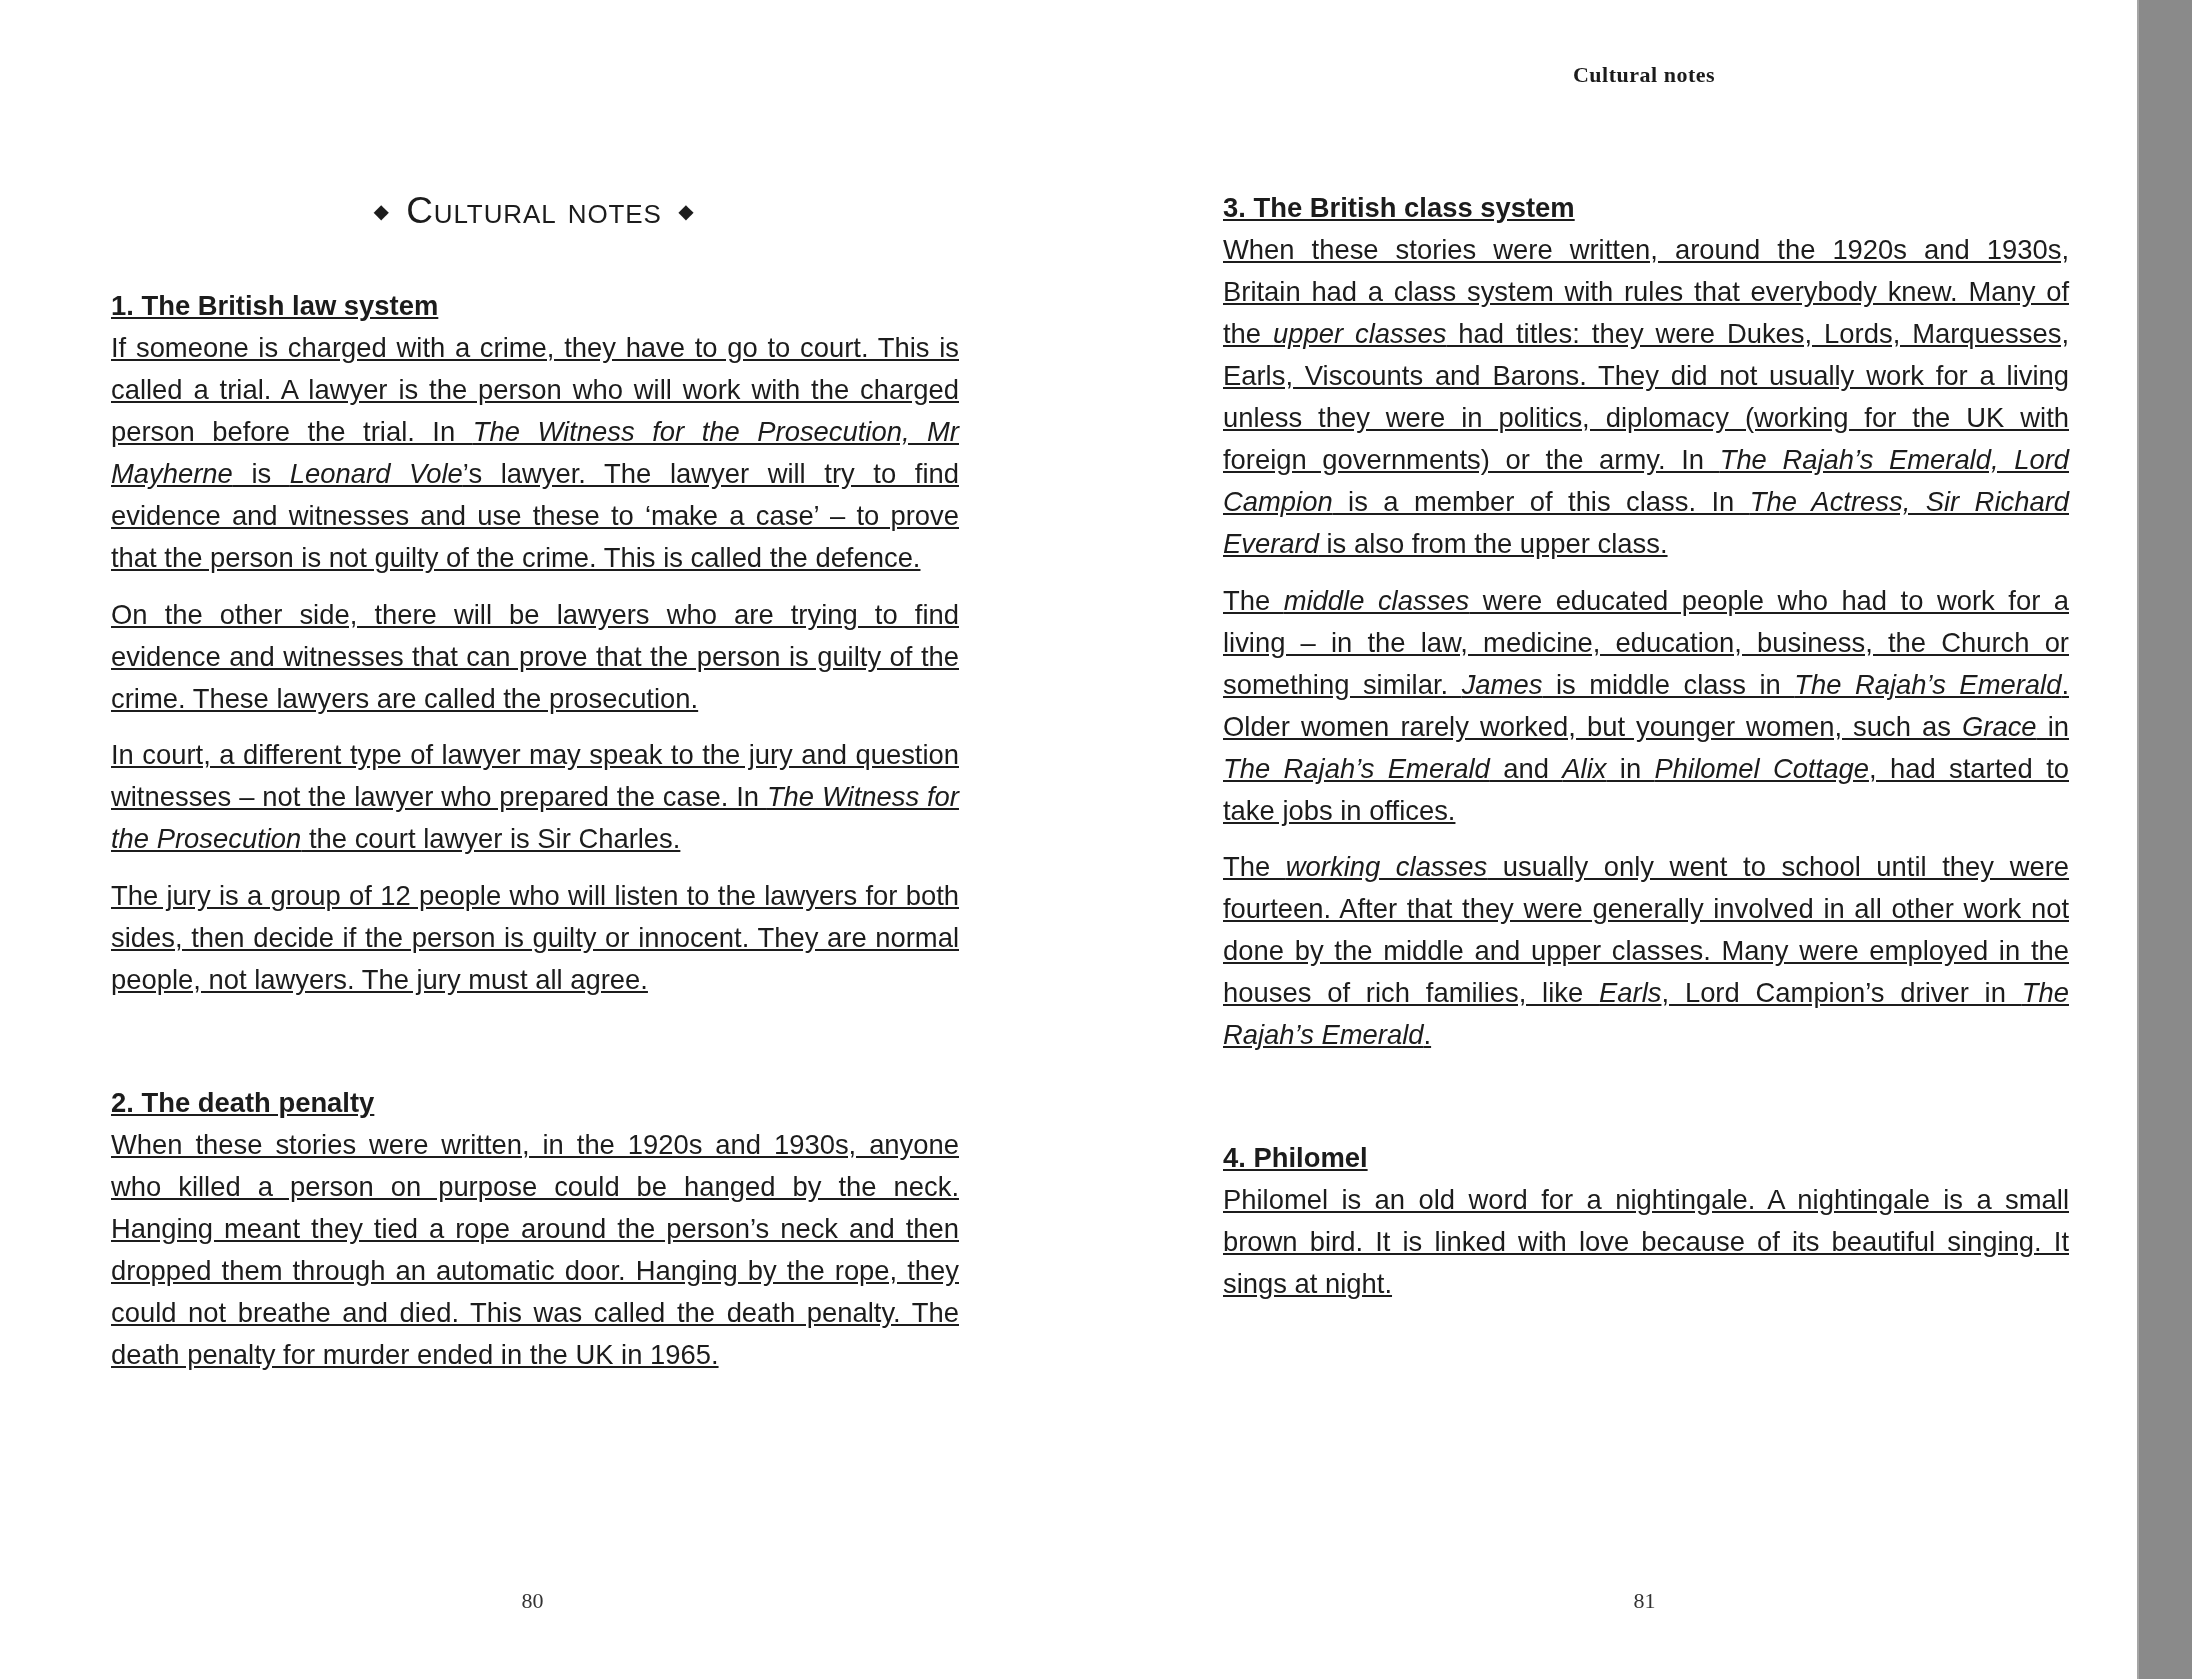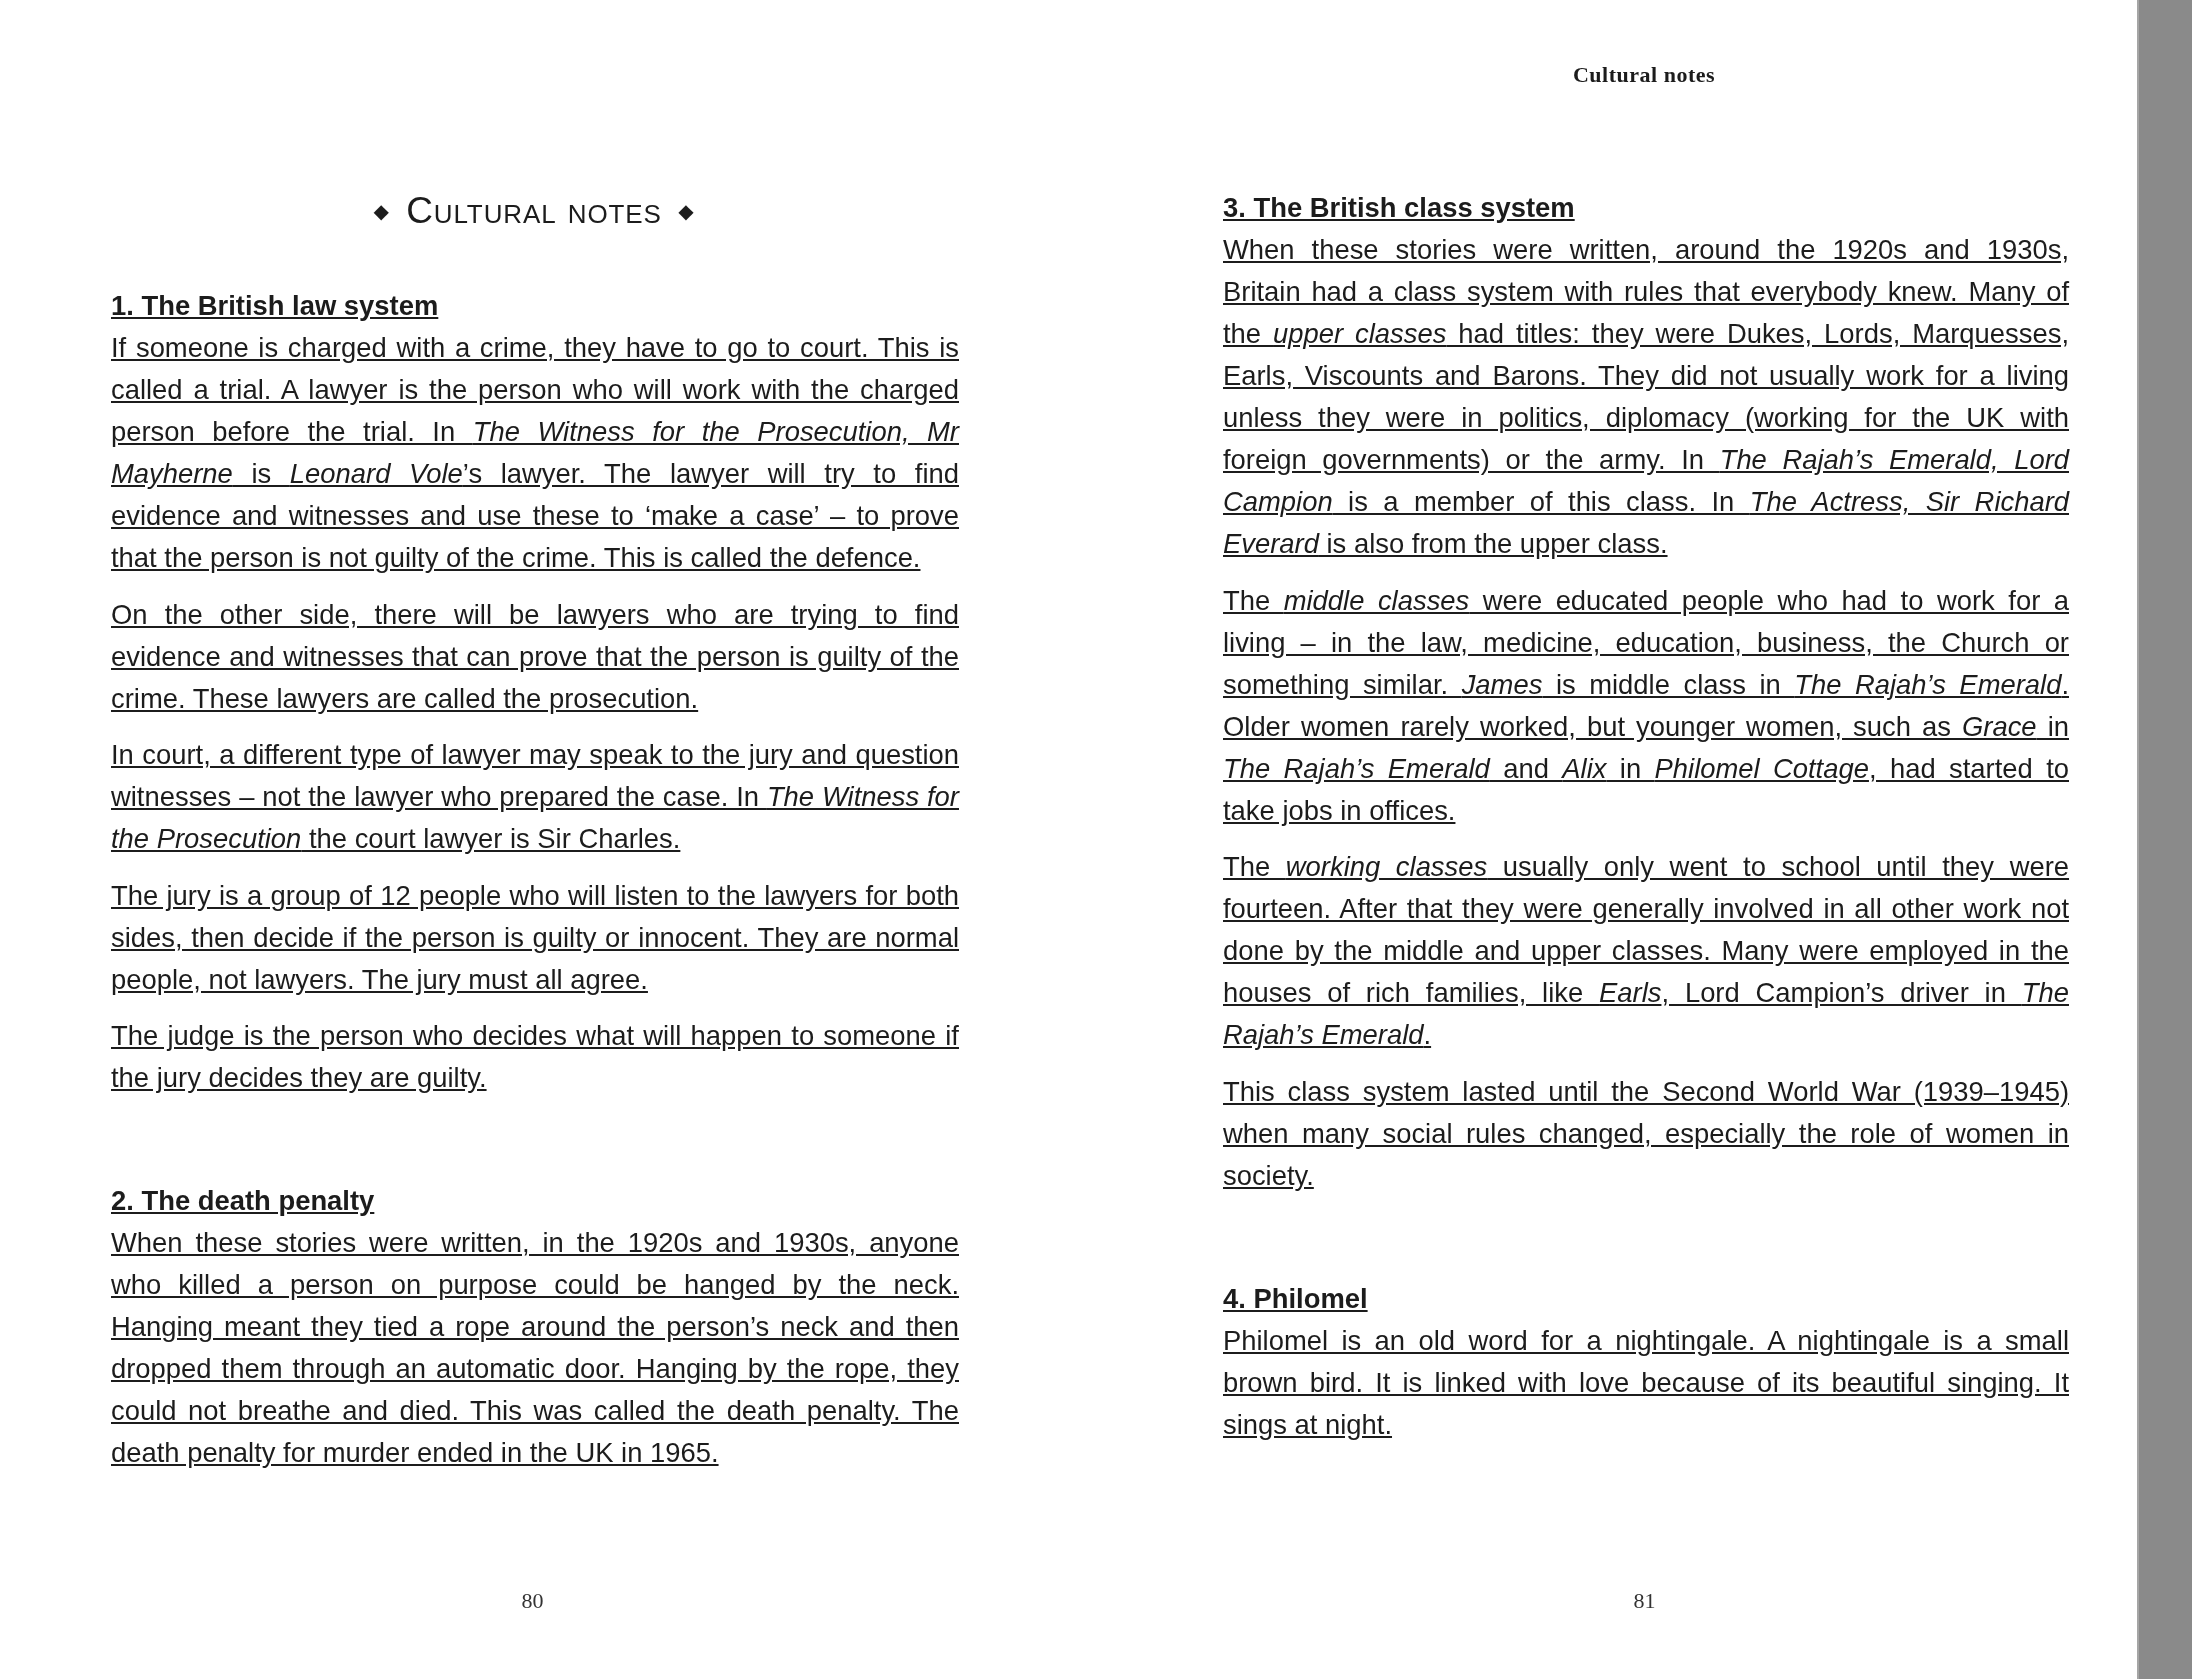--- a/index.html
+++ b/index.html
@@ -49,39 +49,37 @@
   <h1 class="chapter-title">
     <span class="diamond">◆</span><span>Cultural notes</span><span class="diamond">◆</span>
   </h1>
   <div class="col">
       <div class="section">
         <h2 class="section-heading">1. The British law system</h2>
         <p class="para"><span>If someone is charged with a crime, they have to go to court. This is called a trial. A lawyer is the person who will work with the charged person before the trial. In </span><em>The Witness for the Prosecution, Mr Mayherne</em><span> is </span><em>Leonard Vole</em><span>’s lawyer. The lawyer will try to find evidence and witnesses and use these to ‘make a case’ – to prove that the person is not guilty of the crime. This is called the defence.</span></p>
         <p class="para"><span>On the other side, there will be lawyers who are trying to find evidence and witnesses that can prove that the person is guilty of the crime. These lawyers are called the prosecution.</span></p>
         <p class="para"><span>In court, a different type of lawyer may speak to the jury and question witnesses – not the lawyer who prepared the case. In </span><em>The Witness for the Prosecution</em><span> the court lawyer is Sir Charles.</span></p>
         <p class="para"><span>The jury is a group of 12 people who will listen to the lawyers for both sides, then decide if the person is guilty or innocent. They are normal people, not lawyers. The jury must all agree.</span></p>
-        <p class="para"><span>The judge is the person who decides what will happen to someone if the jury decides they are guilty.</span></p>
       </div>
       <div class="section" style="margin-bottom: 4px;">
         <h2 class="section-heading">2. The death penalty</h2>
         <p class="para"><span>When these stories were written, in the 1920s and 1930s, anyone who killed a person on purpose could be hanged by the neck. Hanging meant they tied a rope around the person’s neck and then dropped them through an automatic door. Hanging by the rope, they could not breathe and died. This was called the death penalty. The death penalty for murder ended in the UK in 1965.</span></p>
       </div>
     </div>
   <div class="folio">80</div>
 </div>
 
 <div class="page page-right">
   <div class="running-head">Cultural notes</div>
   <div class="col">
       <div class="section">
         <h2 class="section-heading">3. The British class system</h2>
         <p class="para"><span>When these stories were written, around the 1920s and 1930s, Britain had a class system with rules that everybody knew. Many of the </span><em>upper classes</em><span> had titles: they were Dukes, Lords, Marquesses, Earls, Viscounts and Barons. They did not usually work for a living unless they were in politics, diplomacy (working for the UK with foreign governments) or the army. In </span><em>The Rajah’s Emerald, Lord Campion</em><span> is a member of this class. In </span><em>The Actress, Sir Richard Everard</em><span> is also from the upper class.</span></p>
         <p class="para"><span>The </span><em>middle classes</em><span> were educated people who had to work for a living – in the law, medicine, education, business, the Church or something similar. </span><em>James</em><span> is middle class in </span><em>The Rajah’s Emerald</em><span>. Older women rarely worked, but younger women, such as </span><em>Grace</em><span> in </span><em>The Rajah’s Emerald</em><span> and </span><em>Alix</em><span> in </span><em>Philomel Cottage</em><span>, had started to take jobs in offices.</span></p>
         <p class="para"><span>The </span><em>working classes</em><span> usually only went to school until they were fourteen. After that they were generally involved in all other work not done by the middle and upper classes. Many were employed in the houses of rich families, like </span><em>Earls</em><span>, Lord Campion’s driver in </span><em>The Rajah’s Emerald</em><span>.</span></p>
-        <p class="para"><span>This class system lasted until the Second World War (1939–1945) when many social rules changed, especially the role of women in society.</span></p>
       </div>
       <div class="section" style="margin-bottom: 0px;">
         <h2 class="section-heading">4. Philomel</h2>
         <p class="para"><span>Philomel is an old word for a nightingale. A nightingale is a small brown bird. It is linked with love because of its beautiful singing. It sings at night.</span></p>
       </div>
     </div>
   <div class="folio">81</div>
 </div>
 
 <div class="edge"></div>

